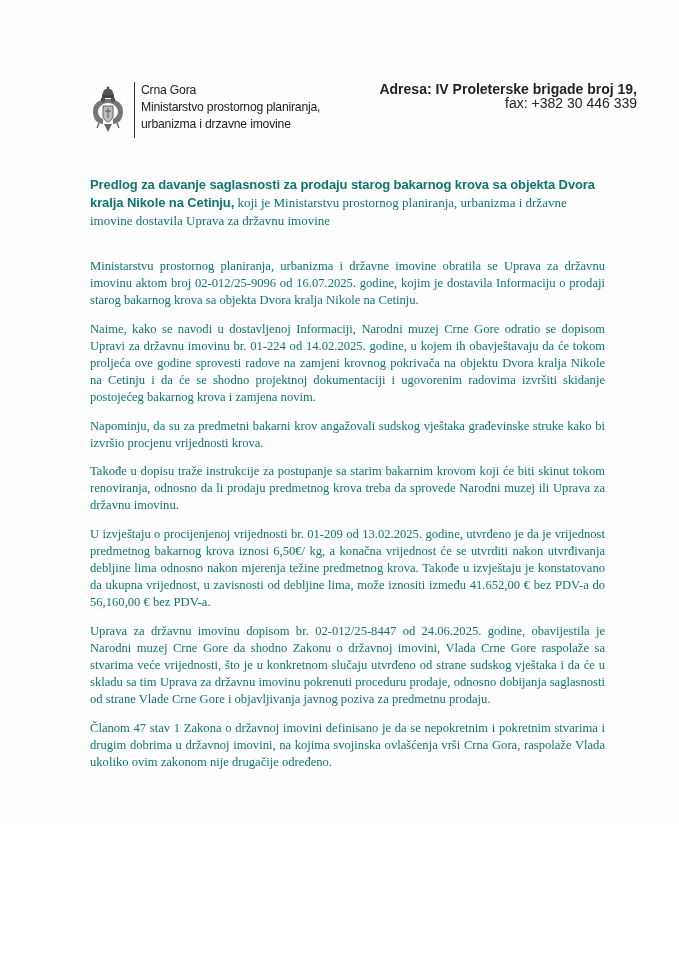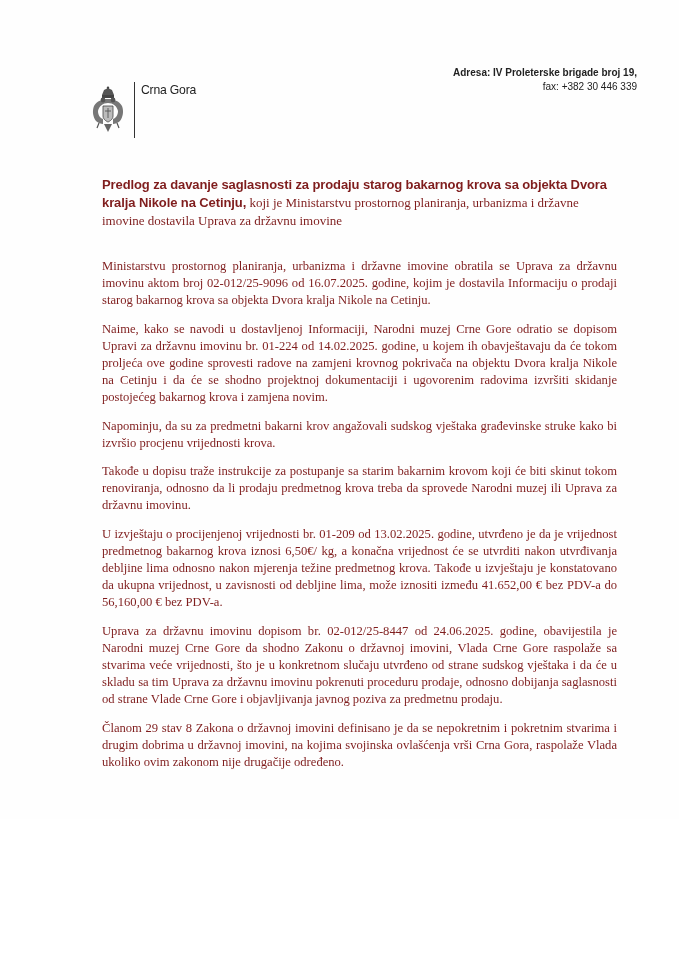--- a/index.html
+++ b/index.html
@@ -44,39 +44,39 @@
     .ministry-text {
       font-family: "Liberation Sans", "DejaVu Sans", sans-serif;
       font-size: 12.2px;
       line-height: 17px;
       color: #222;
       letter-spacing: -0.2px;
     }
     .header-right {
       position: absolute;
       right: 42px;
-      top: 66px;
+      top: 82px;
       text-align: right;
       font-family: "Liberation Sans", "DejaVu Sans", sans-serif;
-      font-size: 10px;
+      font-size: 14px;
       line-height: 14px;
       color: #222;
     }
     .header-right .addr-line { display: block; }
     .header-right .bold { font-weight: bold; }
 
     
     .content {
       position: absolute;
-      left: 102px;
+      left: 90px;
       width: 515px;
       font-family: "Liberation Serif", "DejaVu Serif", serif;
       font-size: 12.6px;
       line-height: 17.2px;
-      color: #7f1d1d;
+      color: #0f766e;
       text-align: justify;
     }
     .title-block {
       top: 176px;
       font-size: 13px;
       line-height: 18px;
       text-align: left;
     }
     .title-block .bold {
       font-family: "Liberation Sans", "DejaVu Sans", sans-serif;
@@ -107,35 +107,37 @@
 
       <path d="M13 20 L23 20 L23 30 C23 34 18 36 18 36 C18 36 13 34 13 30 Z" fill="#bbb" stroke="#444" stroke-width="0.8"></path>
       <path d="M15 25 L21 25 M18 22 L18 32" stroke="#555" stroke-width="0.9"></path>
 
       <path d="M14 38 L18 46 L22 38 Z" fill="#666"></path>
       <path d="M9 37 L7 42 M27 37 L29 42" stroke="#555" stroke-width="1.2"></path>
     </svg>
     <div class="divider"></div>
     <div class="ministry-text">
       <div>Crna Gora</div>
+      <div>Ministarstvo prostornog planiranja,</div>
+      <div>urbanizma i drzavne imovine</div>
     </div>
   </div>
 
   <div class="header-right">
     <span class="addr-line bold">Adresa: IV Proleterske brigade broj 19,</span>
     <span class="addr-line">fax: +382 30 446 339</span>
   </div>
 
   <div class="content title-block">
     <span class="bold">Predlog za davanje saglasnosti za prodaju starog bakarnog krova sa objekta Dvora kralja Nikole na Cetinju,</span><span> koji je Ministarstvu prostornog planiranja, urbanizma i državne imovine dostavila Uprava za državnu imovine</span>
   </div>
 
   <div class="content paras">
     <p class="para">Ministarstvu prostornog planiranja, urbanizma i državne imovine obratila se Uprava za državnu imovinu aktom broj 02-012/25-9096 od 16.07.2025. godine, kojim je dostavila Informaciju o prodaji starog bakarnog krova sa objekta Dvora kralja Nikole na Cetinju.</p>
     <p class="para">Naime, kako se navodi u dostavljenoj Informaciji, Narodni muzej Crne Gore odratio se dopisom Upravi za državnu imovinu br. 01-224 od 14.02.2025. godine, u kojem ih obavještavaju da će tokom proljeća ove godine sprovesti radove na zamjeni krovnog pokrivača na objektu Dvora kralja Nikole na Cetinju i da će se shodno projektnoj dokumentaciji i ugovorenim radovima izvršiti skidanje postojećeg bakarnog krova i zamjena novim.</p>
     <p class="para">Napominju, da su za predmetni bakarni krov angažovali sudskog vještaka građevinske struke kako bi izvršio procjenu vrijednosti krova.</p>
     <p class="para">Takođe u dopisu traže instrukcije za postupanje sa starim bakarnim krovom koji će biti skinut tokom renoviranja, odnosno da li prodaju predmetnog krova treba da sprovede Narodni muzej ili Uprava za državnu imovinu.</p>
     <p class="para">U izvještaju o procijenjenoj vrijednosti br. 01-209 od 13.02.2025. godine, utvrđeno je da je vrijednost  predmetnog bakarnog krova iznosi 6,50€/ kg, a konačna vrijednost će se utvrditi nakon utvrđivanja debljine lima odnosno nakon mjerenja težine predmetnog krova. Takođe u izvještaju je konstatovano da ukupna vrijednost, u zavisnosti od debljine lima,  može iznositi između 41.652,00 € bez PDV-a do 56,160,00 € bez PDV-a.</p>
     <p class="para">Uprava za državnu imovinu dopisom br. 02-012/25-8447 od 24.06.2025. godine, obavijestila je Narodni muzej Crne Gore da  shodno Zakonu o državnoj imovini, Vlada Crne Gore raspolaže sa stvarima veće vrijednosti, što je u konkretnom slučaju utvrđeno od strane sudskog vještaka i da će u skladu sa tim Uprava za državnu imovinu pokrenuti proceduru prodaje, odnosno dobijanja saglasnosti od strane Vlade Crne Gore i objavljivanja javnog poziva za predmetnu prodaju.</p>
-    <p class="para">Članom 29 stav 8 Zakona o državnoj imovini definisano je da se nepokretnim i pokretnim stvarima i drugim dobrima u državnoj imovini, na kojima svojinska ovlašćenja vrši Crna Gora, raspolaže Vlada ukoliko ovim zakonom nije drugačije određeno.</p>
+    <p class="para">Članom 47 stav 1 Zakona o državnoj imovini definisano je da se nepokretnim i pokretnim stvarima i drugim dobrima u državnoj imovini, na kojima svojinska ovlašćenja vrši Crna Gora, raspolaže Vlada ukoliko ovim zakonom nije drugačije određeno.</p>
   </div>
 
 </div>
 
 </body></html>

